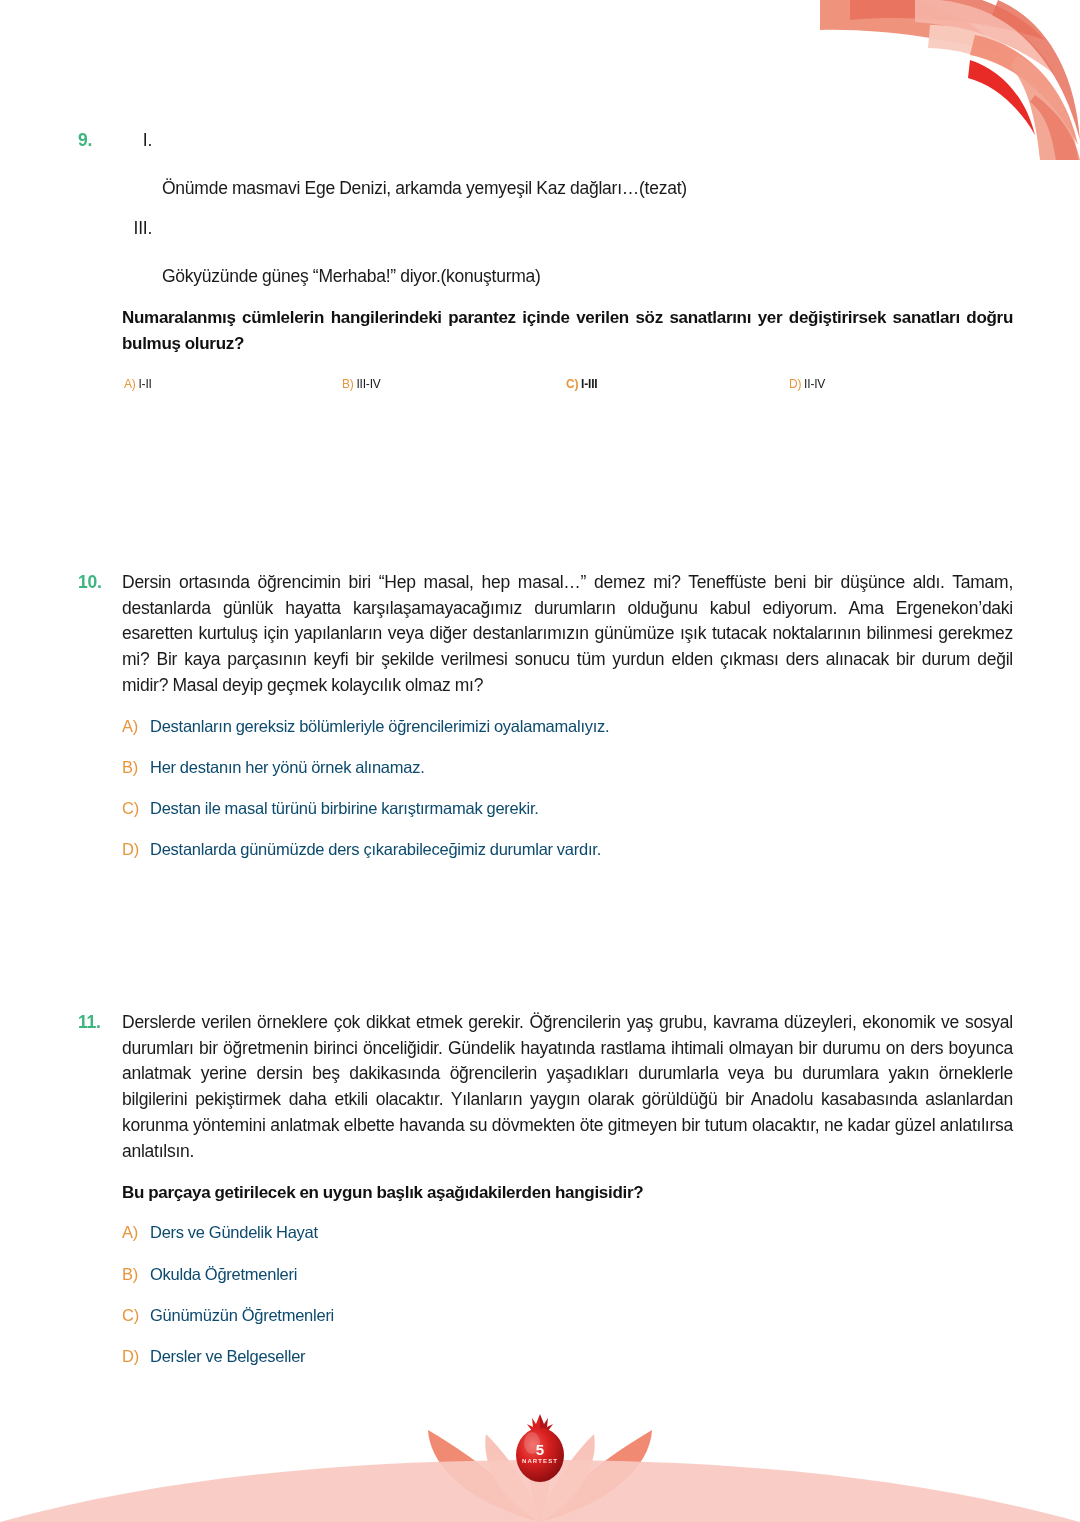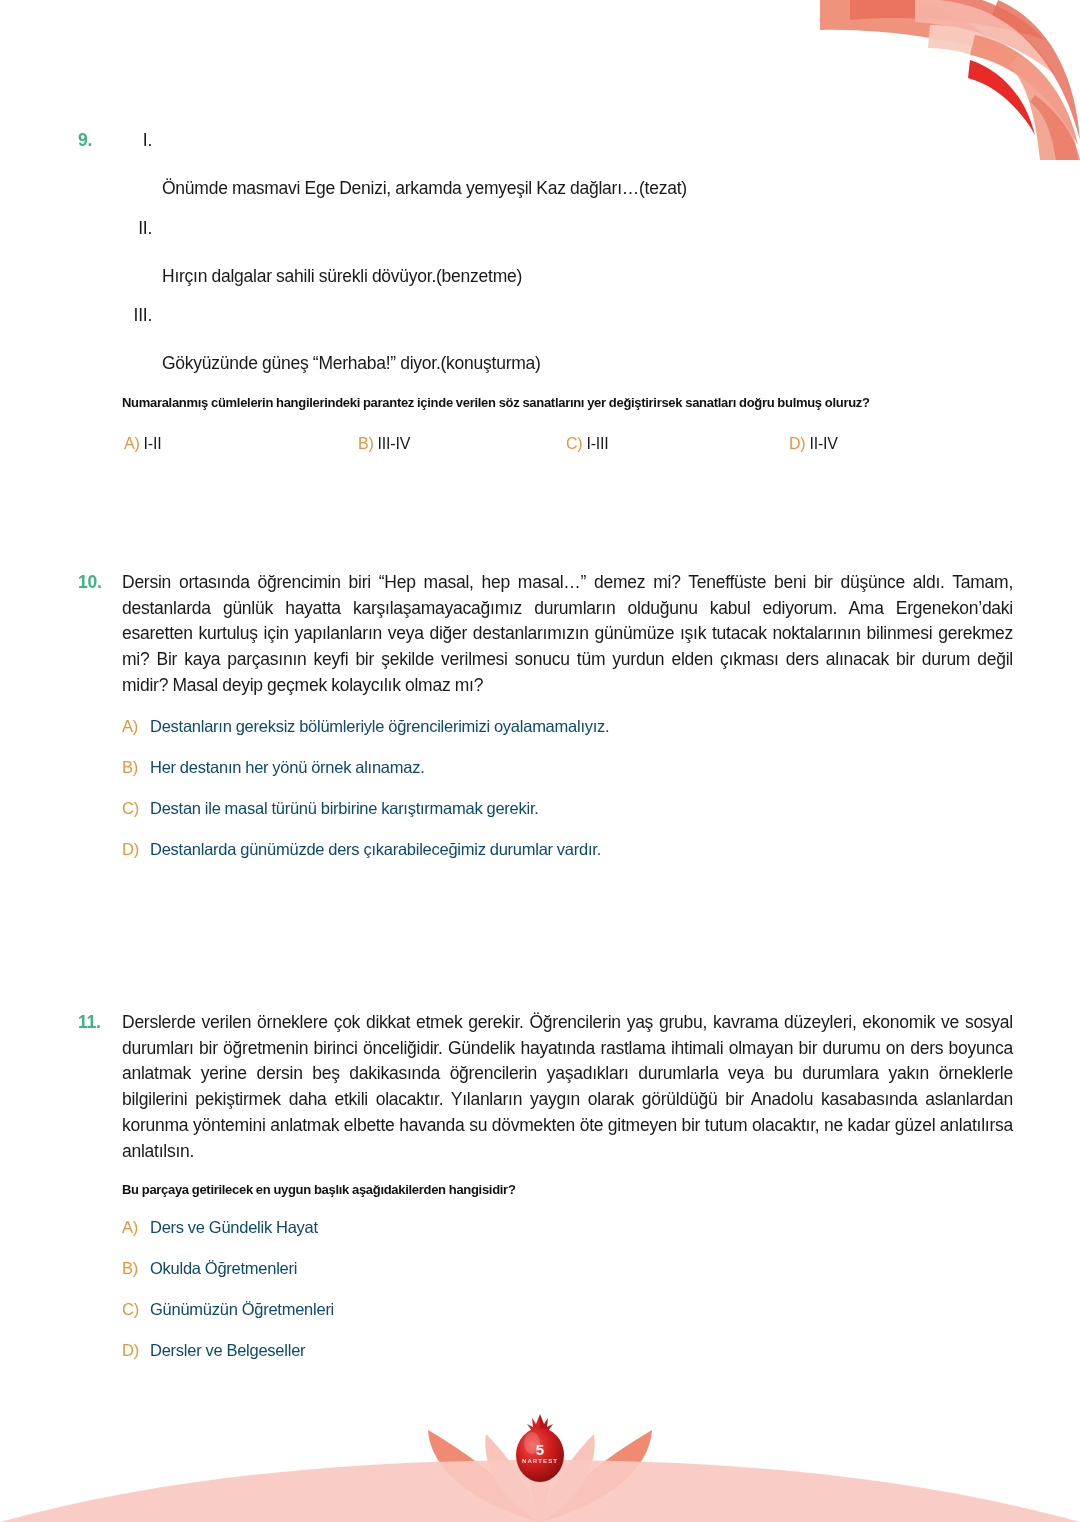--- a/index.html
+++ b/index.html
@@ -105,38 +105,38 @@
     box-sizing: border-box;
     color: #1a1a1a;
   }
   .roman-text {
     flex: 1 1 auto;
     margin-top: 48px;
   }
 
   
   .prompt {
-    font-size: 13px;
+    font-size: 17px;
     font-weight: bold;
     line-height: 1.48;
     color: #111111;
     letter-spacing: -0.3px;
     margin-top: 16px;
   }
 
   
   .options-row {
     position: relative;
     height: 30px;
     margin-top: 20px;
   }
   .opt-inline {
     position: absolute;
     top: 0;
-    font-size: 16px;
+    font-size: 12px;
     color: #1a1a1a;
     letter-spacing: -0.2px;
     white-space: nowrap;
   }
   .opt-letter {
     color: #e8953c;
   }
   .opt-text { color: #1a1a1a; }
 
   
@@ -226,41 +226,37 @@
     <div class="question" style="top:128px;">
       <div class="q-head">
         <div class="q-num">9.</div>
         <div class="q-body">
           <ul class="roman-list">
             <li class="roman-item">
               <span class="roman-label">I.</span>
               <span class="roman-text">Önümde masmavi Ege Denizi, arkamda yemyeşil Kaz dağları…(tezat)</span>
             </li>
             <li class="roman-item">
-              <span class="roman-label">II.</span>
-              <span class="roman-text">Hırçın dalgalar sahili sürekli dövüyor.(benzetme)</span>
-            </li>
-            <li class="roman-item">
               <span class="roman-label">III.</span>
               <span class="roman-text">Gökyüzünde güneş “Merhaba!” diyor.(konuşturma)</span>
             </li>
           </ul>
 
           <div class="prompt">Numaralanmış cümlelerin hangilerindeki parantez içinde verilen söz sanatlarını yer değiştirirsek sanatları doğru bulmuş oluruz?</div>
 
           <div class="options-row">
             <span class="opt-inline" style="left:2px;">
               <span class="opt-letter">A)</span>
               <span class="opt-text">I-II</span>
             </span>
-            <span class="opt-inline" style="left:236px;">
+            <span class="opt-inline" style="left:220px;">
               <span class="opt-letter">B)</span>
               <span class="opt-text">III-IV</span>
             </span>
-            <span class="opt-inline" style="left:444px;">
+            <span class="opt-inline" style="left:444px;font-weight:bold;">
               <span class="opt-letter">C)</span>
               <span class="opt-text">I-III</span>
             </span>
             <span class="opt-inline" style="left:667px;">
               <span class="opt-letter">D)</span>
               <span class="opt-text">II-IV</span>
             </span>
           </div>
         </div>
       </div>

